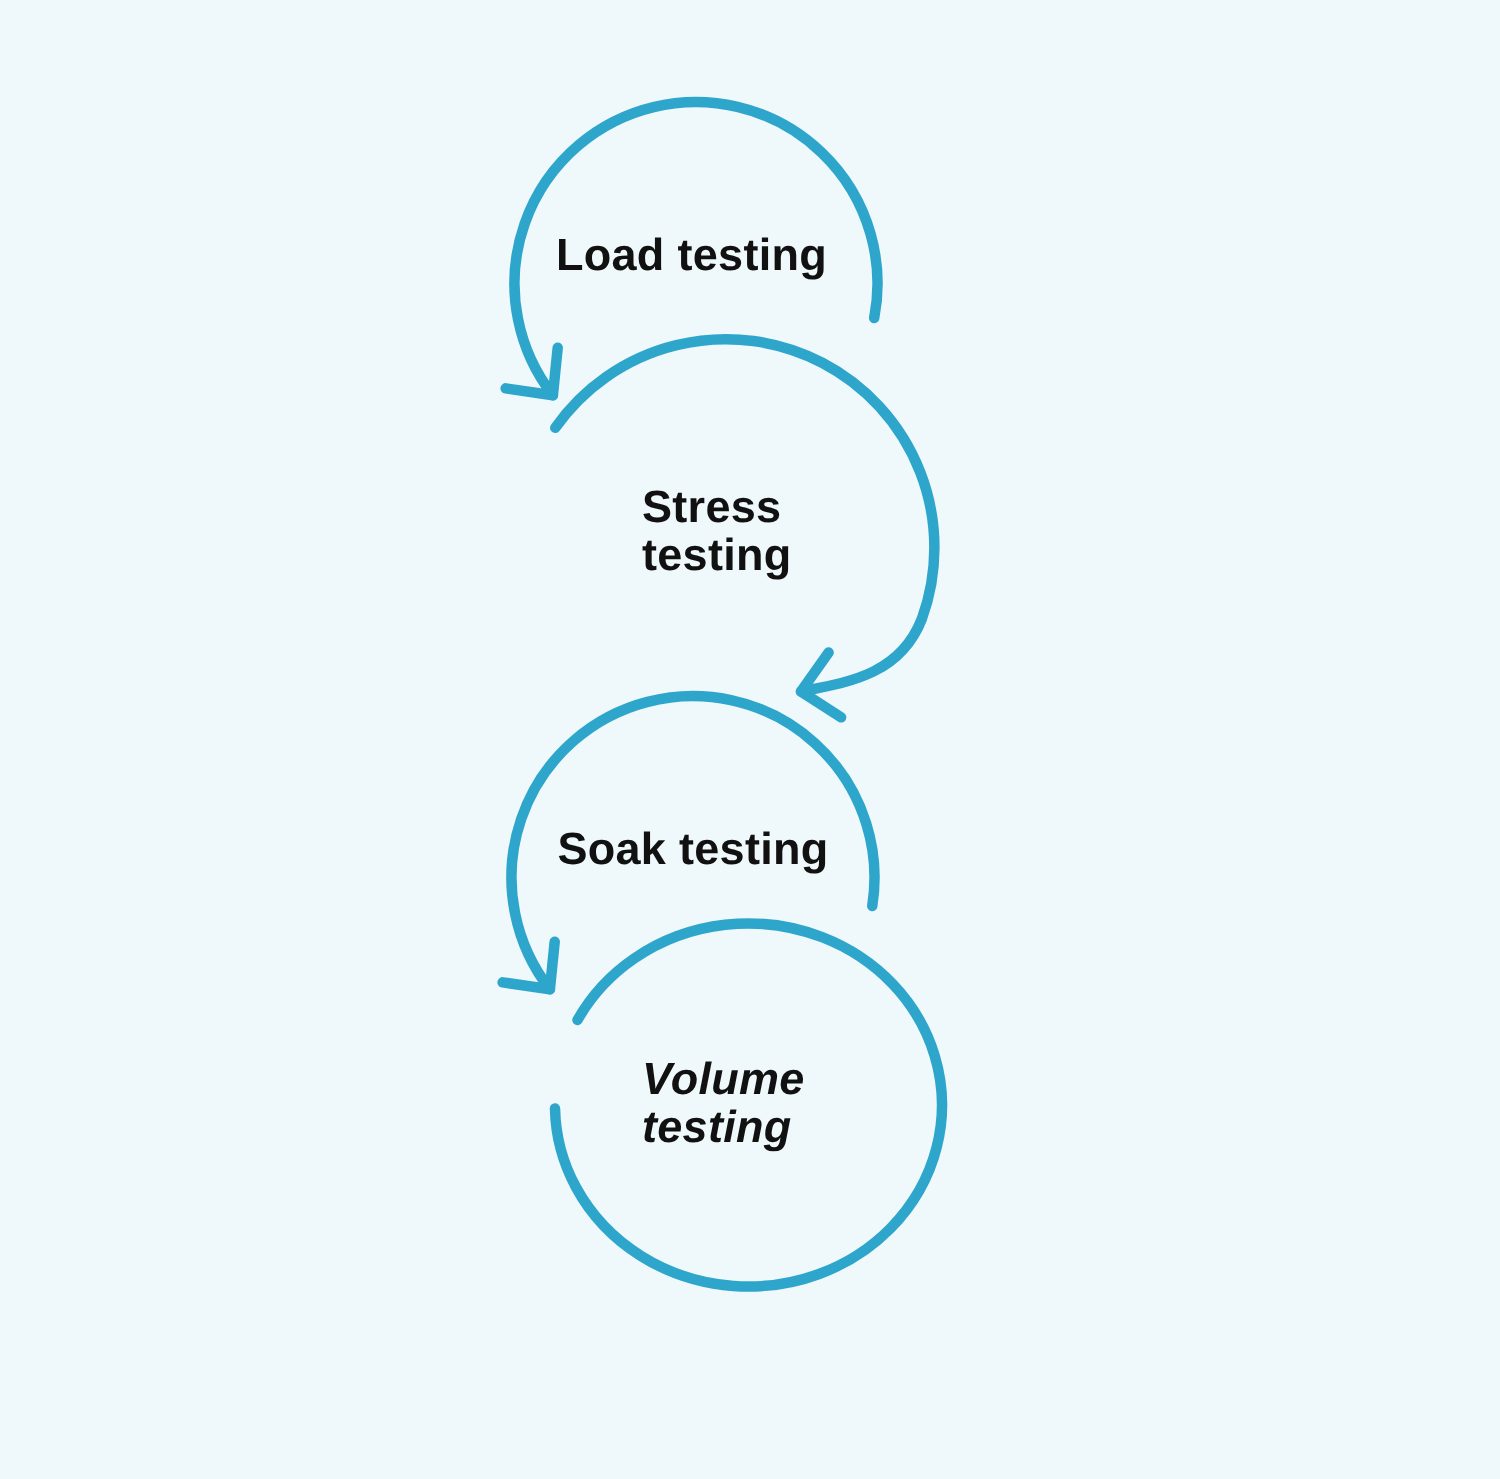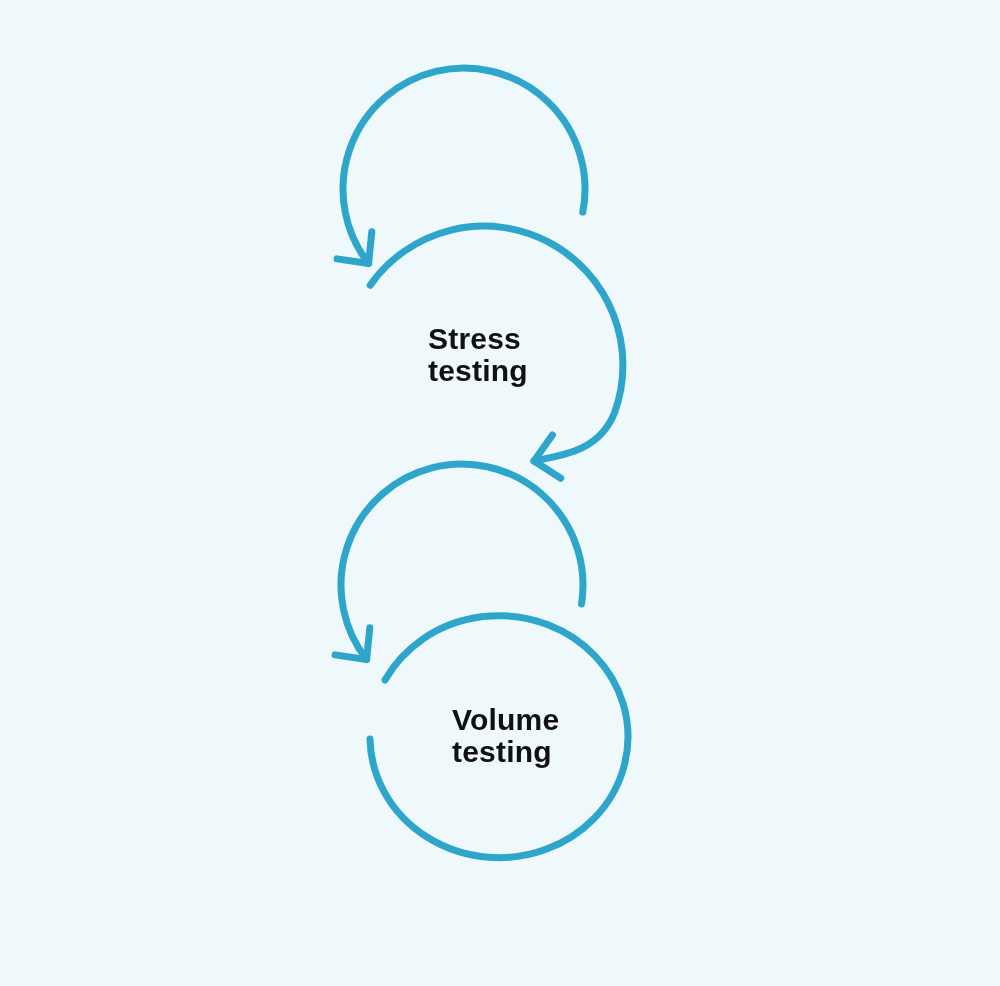--- a/index.html
+++ b/index.html
@@ -68,25 +68,31 @@
 
     <path class="arc" d="M 582.8 212 A 121 121 0 1 0 368.6 263.5" marker-end="url(#arrowhead)"></path>
 
     <path class="arc" d="M 370.2 285.2 A 139 139 0 0 1 614.6 412.5 C 600 450 565 455 534 461" marker-end="url(#arrowhead)"></path>
 
     <path class="arc" d="M 581.5 604 A 121 121 0 1 0 366.6 659.5" marker-end="url(#arrowhead)"></path>
 
     <path class="arc" d="M 385 680 A 129 121 0 1 1 370 739"></path>
   </svg>
 
+  <div class="label centered" style="left:461px; top:171px;">
+    <span>Load testing</span>
+  </div>
 
   <div class="label" style="left:428px; top:323px;">
     <span>Stress</span>
     <span>testing</span>
   </div>
 
+  <div class="label centered" style="left:462px; top:567px;">
+    <span>Soak testing</span>
+  </div>
 
-  <div class="label" style="left:452px; top:704px;">
+  <div class="label" style="left:428px; top:704px;font-style:italic;">
     <span>Volume</span>
     <span>testing</span>
   </div>
 
 </div>
 
 </body></html>

